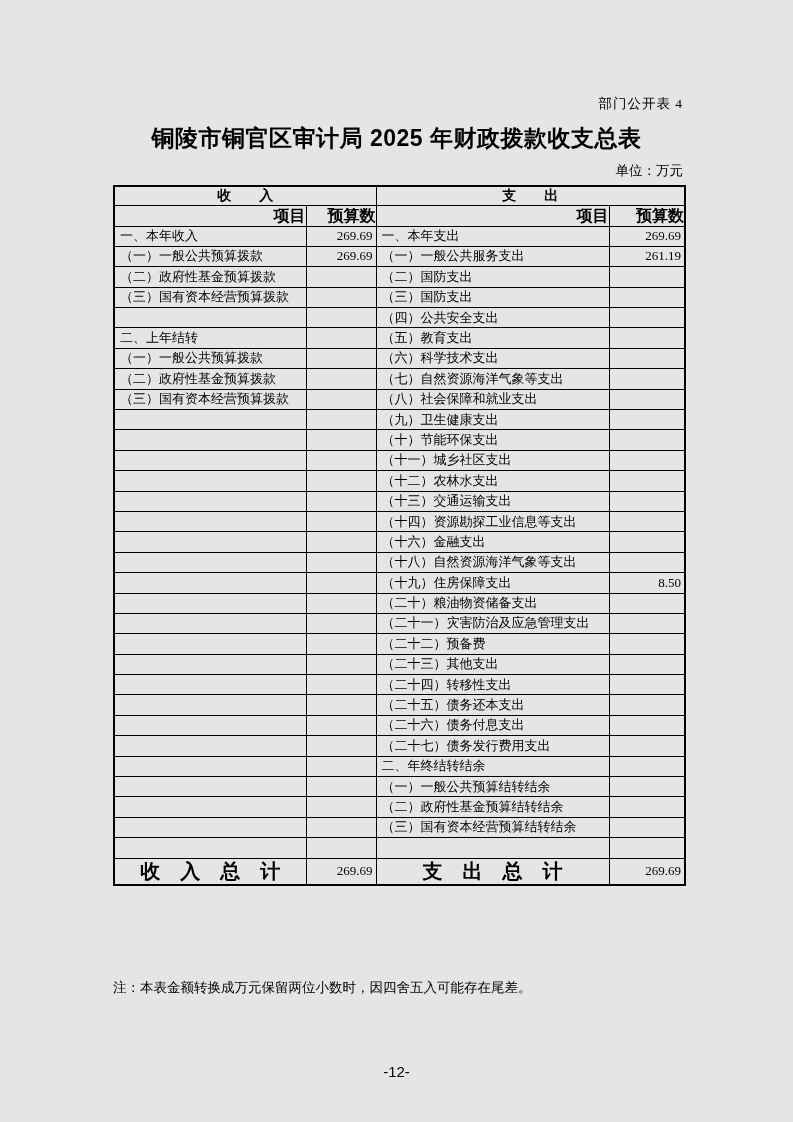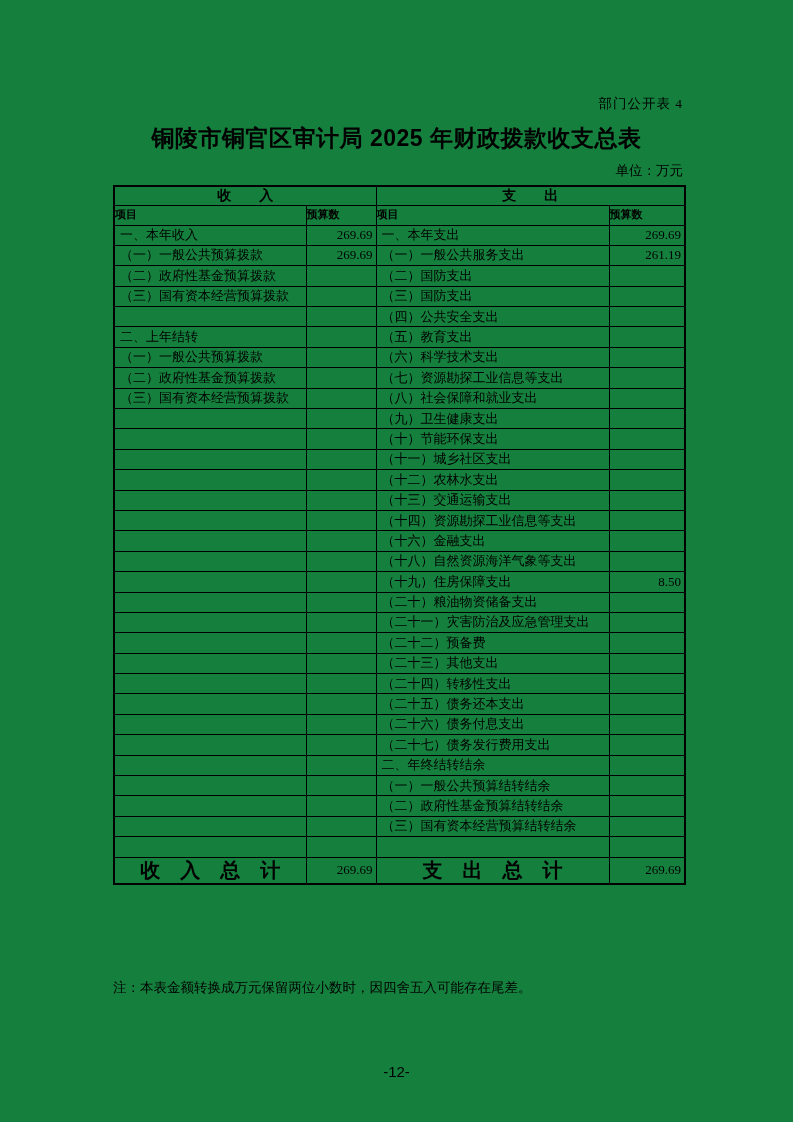--- a/index.html
+++ b/index.html
@@ -2,21 +2,21 @@
 <html><head>
 <meta charset="utf-8">
 <style>
   * { box-sizing: border-box; margin: 0; padding: 0; }
   html, body { background: #888; }
   .sheet {
     position: relative;
     width: 793px;
     height: 1122px;
     margin: 0 auto;
-    background: #15803d;
+    background: #e5e5e5;
     color: #000000;
     font-family: "Liberation Serif", serif;
     overflow: hidden;
   }
   .doc-label {
     position: absolute;
     top: 95px;
     right: 110px;
     font-size: 13.5px;
     letter-spacing: 1px;
@@ -56,23 +56,23 @@
     vertical-align: middle;
   }
   tr.section-header-row th {
     height: 19px;
     font-size: 14px;
     font-weight: bold;
     text-align: center;
   }
   tr.column-header-row th {
     height: 20px;
-    font-size: 11px;
+    font-size: 16px;
     font-weight: bold;
-    text-align: left;
+    text-align: right;
   }
   tbody td { height: 20.4px; }
   td.item { text-align: left; padding-left: 5px; }
   td.num  { text-align: right; padding-right: 3px; }
   tfoot td { height: 21px; }
   td.total-label {
     font-weight: bold;
     font-size: 20px;
     text-align: center;
   }
@@ -162,21 +162,21 @@
         </tr>
         <tr>
           <td class="item">（一）一般公共预算拨款</td>
           <td class="num"></td>
           <td class="item">（六）科学技术支出</td>
           <td class="num"></td>
         </tr>
         <tr>
           <td class="item">（二）政府性基金预算拨款</td>
           <td class="num"></td>
-          <td class="item">（七）资源勘探工业信息等支出</td>
+          <td class="item">（七）自然资源海洋气象等支出</td>
           <td class="num"></td>
         </tr>
         <tr>
           <td class="item">（三）国有资本经营预算拨款</td>
           <td class="num"></td>
           <td class="item">（八）社会保障和就业支出</td>
           <td class="num"></td>
         </tr>
         <tr>
           <td class="item"></td>

